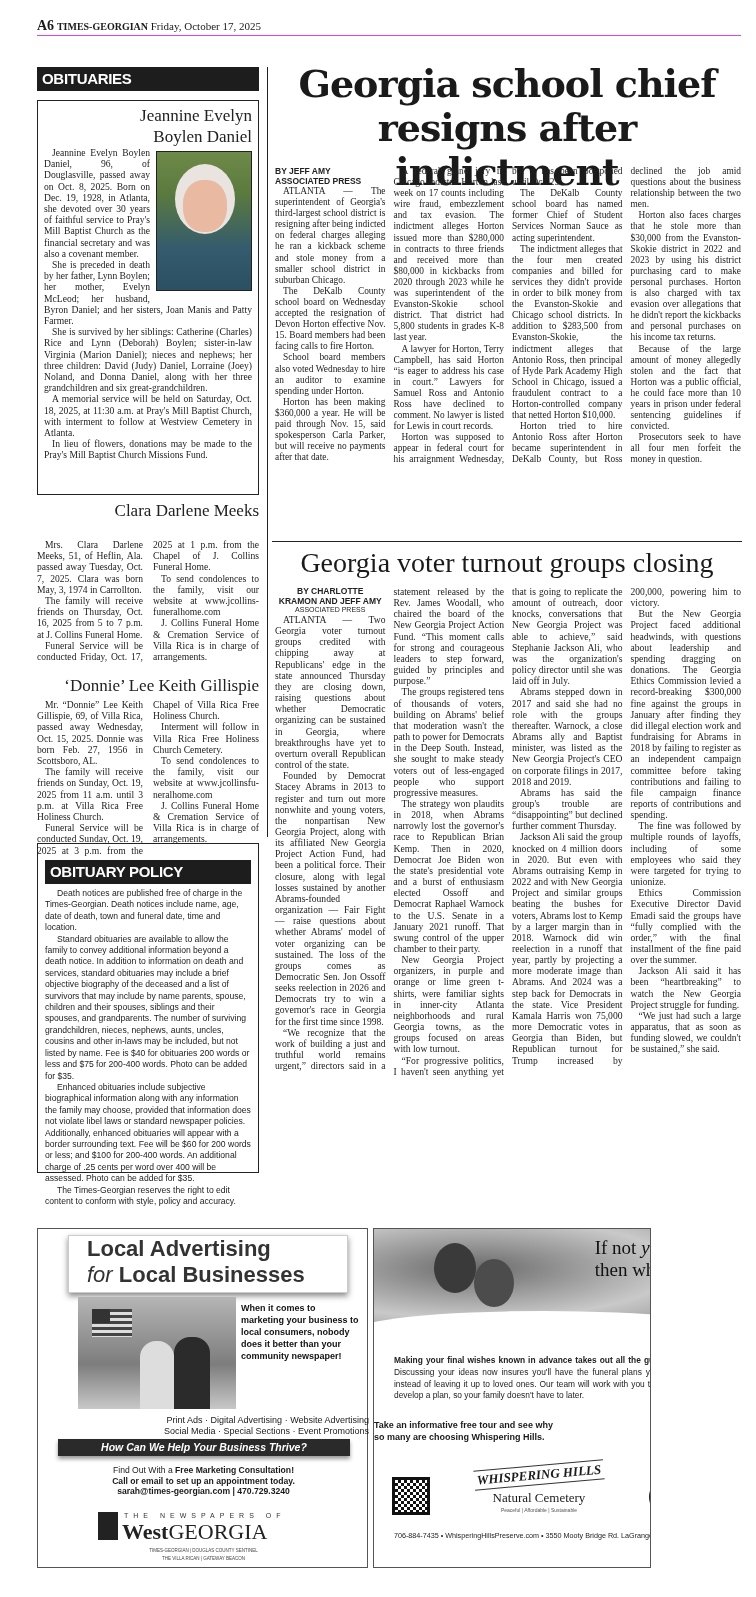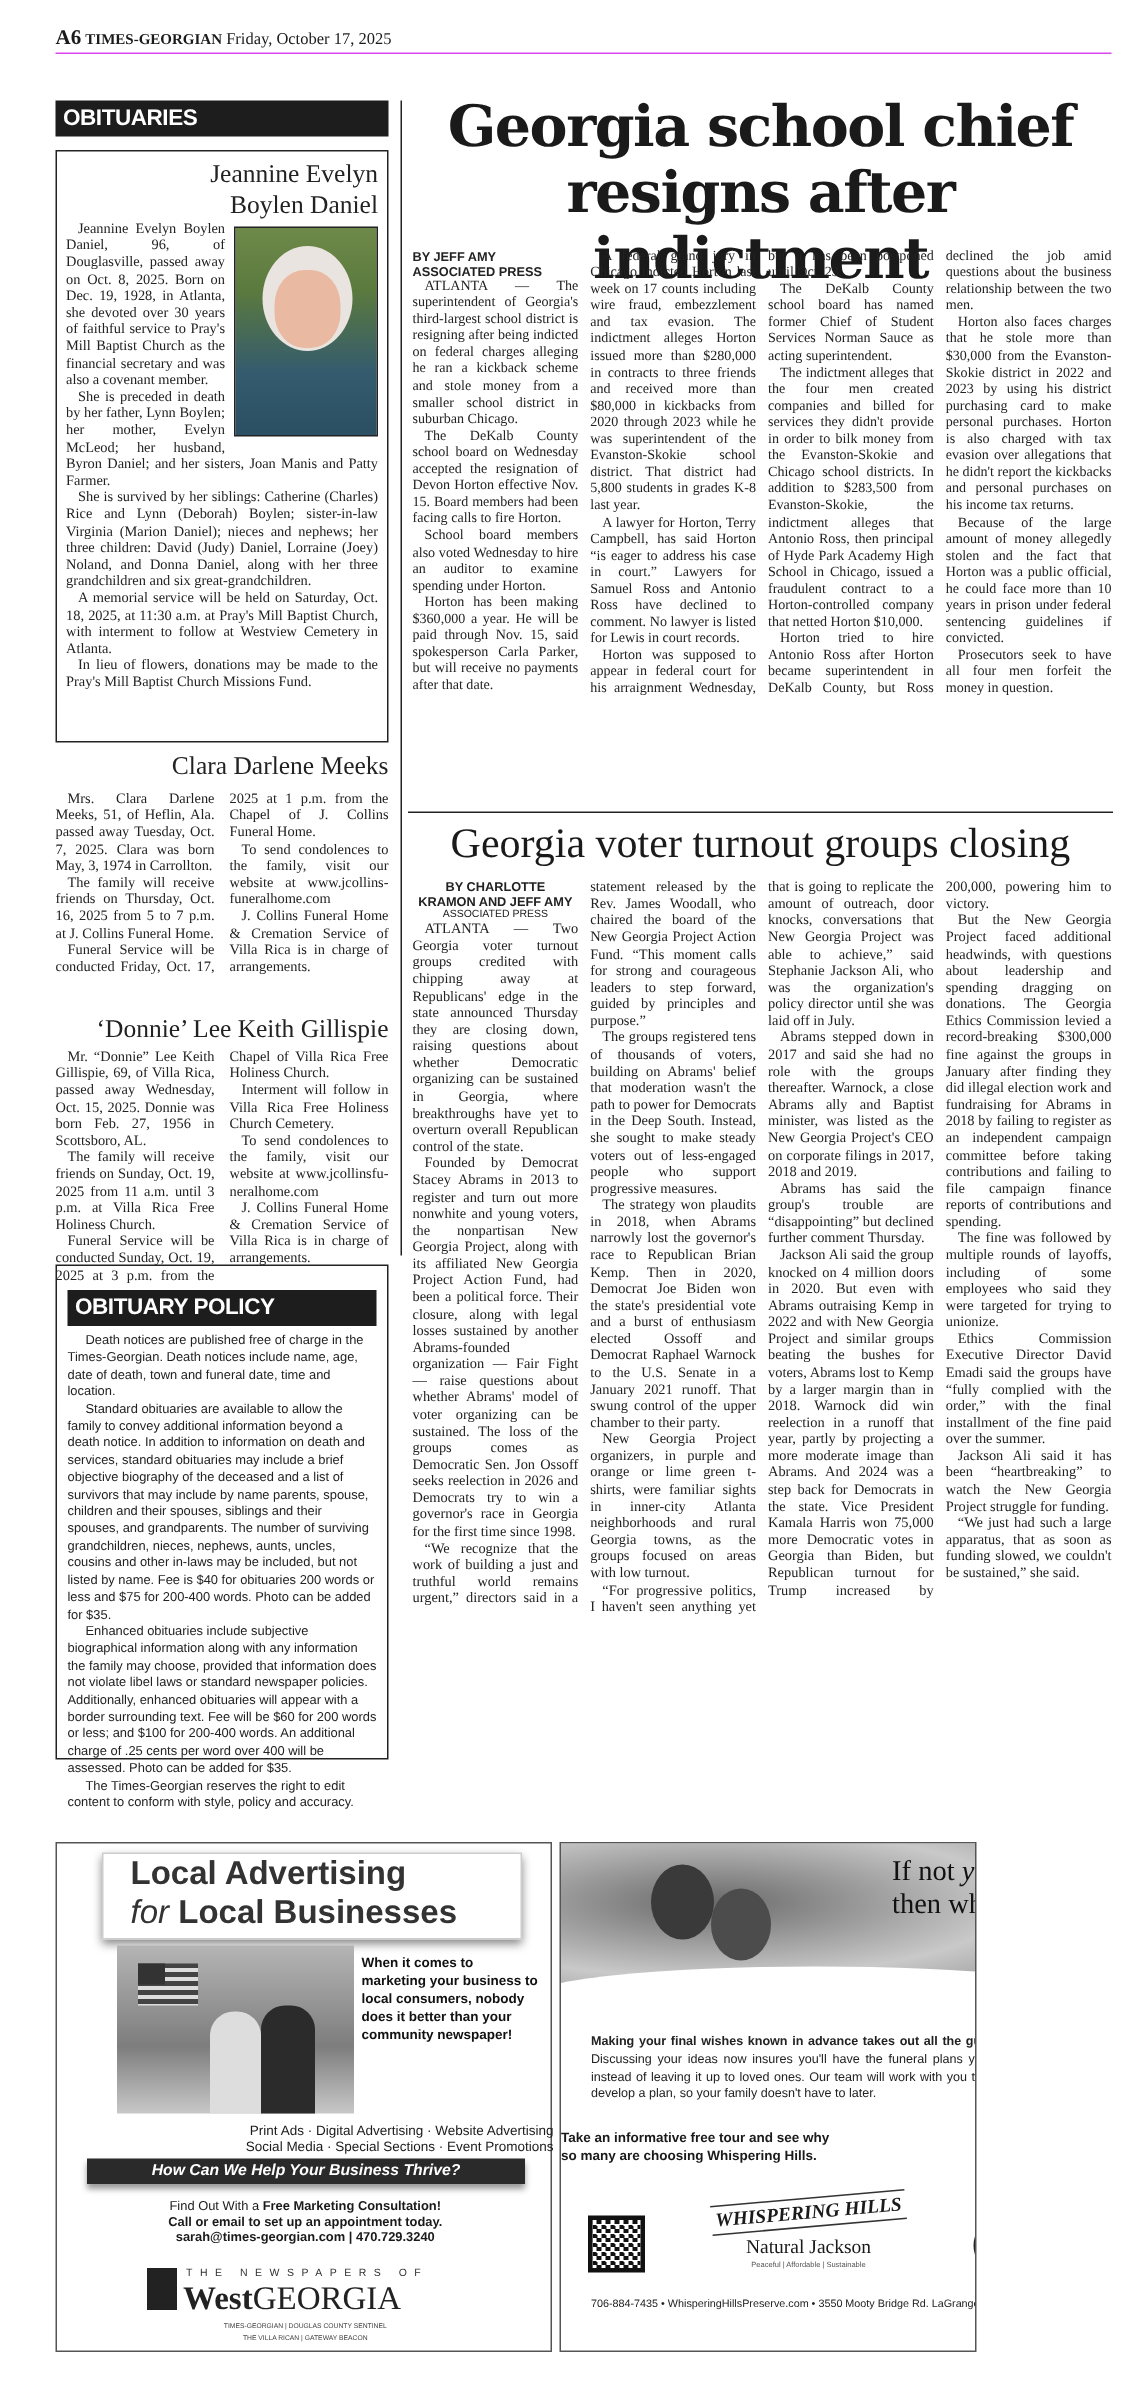--- a/index.html
+++ b/index.html
@@ -50,21 +50,21 @@
     <p>Jeannine Evelyn Boylen Daniel, 96, of Douglasville, passed away on Oct. 8, 2025. Born on Dec. 19, 1928, in Atlanta, she devoted over 30 years of faithful service to Pray's Mill Baptist Church as the financial secretary and was also a covenant member.</p>
     <p>She is preceded in death by her father, Lynn Boylen; her mother, Evelyn McLeod; her husband, Byron Daniel; and her sisters, Joan Manis and Patty Farmer.</p>
     <p>She is survived by her siblings: Catherine (Charles) Rice and Lynn (Deborah) Boylen; sister-in-law Virginia (Marion Daniel); nieces and nephews; her three children: David (Judy) Daniel, Lorraine (Joey) Noland, and Donna Daniel, along with her three grandchildren and six great-grandchildren.</p>
     <p>A memorial service will be held on Saturday, Oct. 18, 2025, at 11:30 a.m. at Pray's Mill Baptist Church, with interment to follow at Westview Cemetery in Atlanta.</p>
     <p>In lieu of flowers, donations may be made to the Pray's Mill Baptist Church Missions Fund.</p>
   </div>
 </div>
 
 <div class="abs" style="left:37px;top:500px;width:222px">
   <div class="obit-name">Clara Darlene Meeks</div>
-  <div class="body col2" style="margin-top:6px">
+  <div class="body col2" style="margin-top:18px">
     <p>Mrs. Clara Darlene Meeks, 51, of Heflin, Ala. passed away Tuesday, Oct. 7, 2025. Clara was born May, 3, 1974 in Carrollton.</p>
     <p>The family will receive friends on Thursday, Oct. 16, 2025 from 5 to 7 p.m. at J. Collins Funeral Home.</p>
     <p>Funeral Service will be conducted Friday, Oct. 17, 2025 at 1 p.m. from the Chapel of J. Collins Funeral Home.</p>
     <p>To send condolences to the family, visit our website at www.jcollins-funeralhome.com</p>
     <p>J. Collins Funeral Home &amp; Cremation Service of Villa Rica is in charge of arrangements.</p>
   </div>
 </div>
 
 <div class="abs" style="left:37px;top:675px;width:222px">
   <div class="obit-name">‘Donnie’ Lee Keith Gillispie</div>
@@ -176,18 +176,18 @@
     <div>then who?</div>
   </div>
   <div class="sans" style="position:absolute;left:20px;top:126px;width:296px;font-size:8.4px;line-height:11.8px;text-align:justify;color:#222"><b>Making your final wishes known in advance takes out all the guesswork.</b><span> Discussing your ideas now insures you'll have the funeral plans you wanted instead of leaving it up to loved ones. Our team will work with you to help you develop a plan, so your family doesn't have to later.</span></div>
   <div class="sans" style="position:absolute;left:0;top:190px;width:335px;text-align:left;font-weight:bold;font-size:9px;line-height:12px">
     <div>Take an informative free tour and see why</div>
     <div>so many are choosing Whispering Hills.</div>
   </div>
   <div style="position:absolute;left:18px;top:248px;width:38px;height:38px;background:repeating-conic-gradient(#111 0 25%,#fff 0 50%) 0 0/6px 6px;border:3px solid #111"></div>
   <div class="serif" style="position:absolute;left:100px;top:236px;width:130px;text-align:center">
     <div style="border-top:1px solid #333;border-bottom:1px solid #333;font-style:italic;font-weight:bold;font-size:13px;line-height:18px;transform:rotate(-5deg)">WHISPERING HILLS</div>
-    <div style="font-size:13px;line-height:18px;margin-top:4px">Natural Jackson</div>
+    <div style="font-size:13px;line-height:18px;margin-top:4px">Natural Cemetery</div>
     <div class="sans" style="font-size:5px;line-height:7px;color:#555">Peaceful | Affordable | Sustainable</div>
   </div>
   <div style="position:absolute;left:275px;top:248px;width:40px;height:40px;border-radius:50%;background:#222;color:#fff;font-size:4px;text-align:center;line-height:40px"><span>GREEN BURIAL COUNCIL</span></div>
   <div class="sans" style="position:absolute;left:0;top:302px;width:335px;text-align:center;font-size:7.2px;color:#222">706-884-7435 • WhisperingHillsPreserve.com • 3550 Mooty Bridge Rd. LaGrange, GA 30240</div>
 </div>
 
 </body></html>

